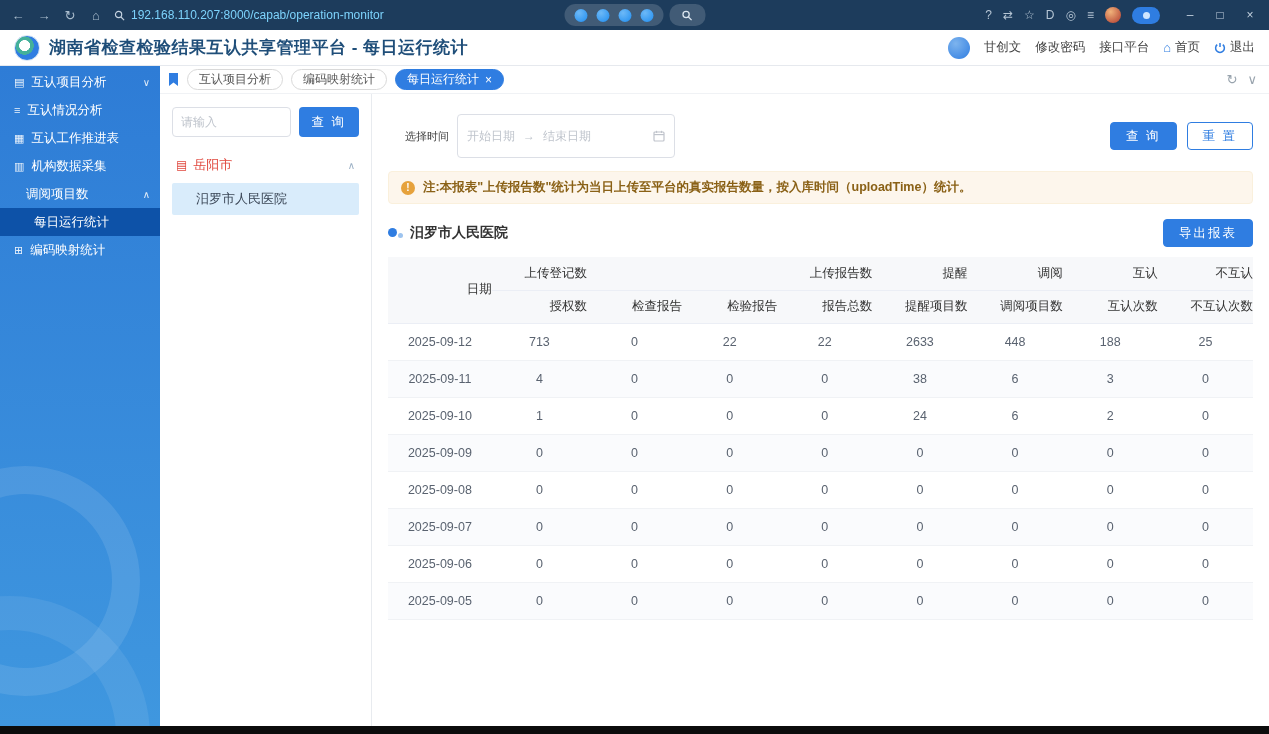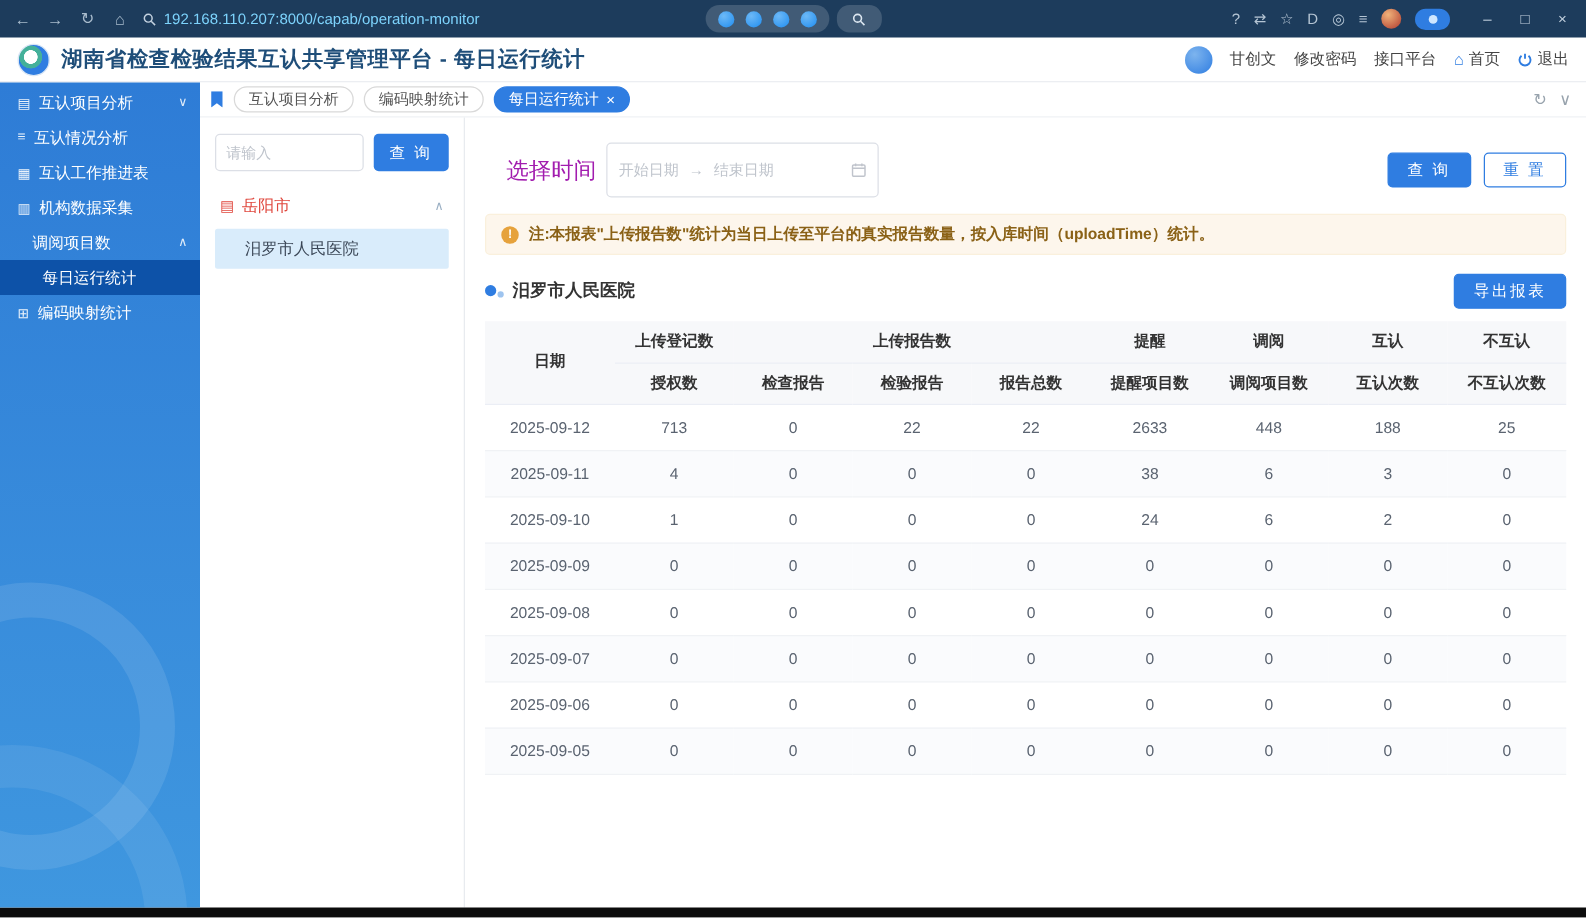--- a/index.html
+++ b/index.html
@@ -68,34 +68,34 @@
   .tree-city .chev { margin-left:auto; color:#9bb0c4; font-size:10px; }
   .tree-hospital { height:32px; display:flex; align-items:center; padding-left:24px; background:#d9ecfb; color:#3a4656; border-radius:2px; margin-top:4px; cursor:pointer; }
 
   
   .main { flex:1; padding:10px 16px 0 16px; display:flex; flex-direction:column; min-width:0; overflow:hidden; }
   .section-head { display:flex; align-items:center; gap:7px; font-size:14px; font-weight:700; color:#333; }
   .dot-icon { display:inline-flex; align-items:flex-start; }
   .dot-big { width:9px; height:9px; background:#2f7de1; border-radius:50%; }
   .dot-small { width:5px; height:5px; background:#9ec4ef; border-radius:50%; margin-left:1px; margin-top:5px; }
   .query-row { display:flex; align-items:center; margin:10px 0 0 17px; gap:8px; }
-  .query-label { font-size:18px; color:#a21caf; }
+  .query-label { font-size:11px; color:#404040; }
   .date-range { width:218px; height:44px; border:1px solid #dcdfe6; border-radius:4px; display:flex; align-items:center; gap:8px; padding:0 9px; color:#bfc4cc; font-size:12px; background:#fff; cursor:pointer; }
   .date-range .cal { margin-left:auto; }
   .query-buttons { margin-left:auto; display:flex; gap:10px; }
   .btn-sm { height:28px; padding:0 15px; font-size:12.5px; border-radius:4px; cursor:pointer; letter-spacing:2px; }
   .btn-fill { background:#2f7de1; color:#fff; border:1px solid #2f7de1; }
   .btn-outline { background:#fff; color:#2f7de1; border:1px solid #2f7de1; }
   .notice { margin-top:13px; background:#fdf6ec; border:1px solid #faf0dc; border-radius:4px; min-height:33px; display:flex; align-items:center; gap:8px; padding:0 12px; font-size:12.5px; color:#8a6116; font-weight:600; }
   .notice-icon { width:14px; height:14px; border-radius:50%; background:#e6a23c; color:#fff; font-size:10px; display:flex; align-items:center; justify-content:center; font-weight:700; flex-shrink:0; }
   .report-head { display:flex; align-items:center; margin-top:15px; }
   .report-head .export { margin-left:auto; }
 
   table { width:100%; border-collapse:collapse; margin-top:10px; table-layout:fixed; }
-  thead th { background:#f7f8fa; font-size:12.5px; color:#333; font-weight:700; height:33px; border-bottom:1px solid #ebeef5; }
+  thead th { background:#f7f8fa; font-size:12.5px; color:#333; font-weight:400; height:33px; border-bottom:1px solid #ebeef5;text-align:right; }
   tbody td { height:37px; text-align:center; font-size:12.5px; color:#5a6370; border-bottom:1px solid #f0f2f5; }
   tbody tr:nth-child(even) { background:#fafbfd; }
 
   .taskbar { height:8px; background:#0c0c0c; flex-shrink:0; }
 
   svg { display:block; }
 </style>
 </head>
 <body>
 

